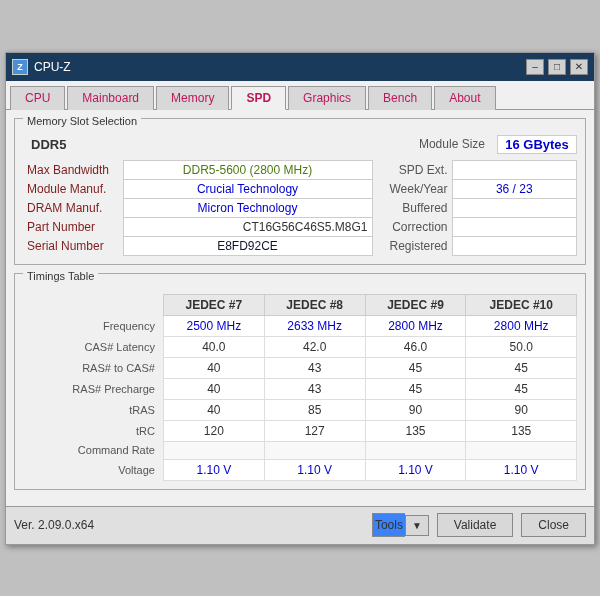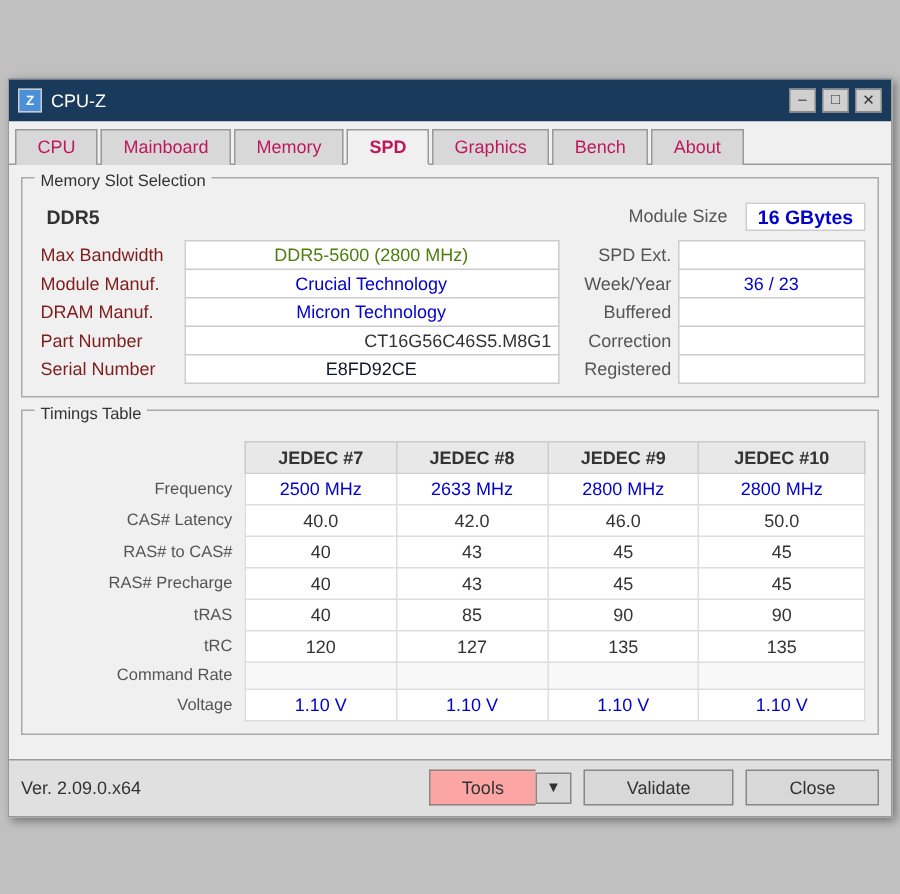--- a/index.html
+++ b/index.html
@@ -246,33 +246,33 @@
     }
     .status-version {
       font-size: 12px;
       color: #333;
       min-width: 120px;
     }
     .status-spacer { flex: 1; }
     .status-btn {
       background: #d8d8d8;
       border: 1px solid #888;
-      padding: 4px 28px;
+      padding: 4px 16px;
       font-size: 12px;
       cursor: pointer;
       color: #333;
     }
     .tools-wrapper {
       display: flex;
       align-items: center;
     }
     .tools-btn {
-      background: #fca5a5;
+      background: #3b82f6;
       border: 1px solid #888;
-      padding: 4px 21px;
+      padding: 4px 2px;
       font-size: 12px;
       cursor: pointer;
       color: #333;
       border-right: none;
     }
     .tools-arrow {
       background: #d8d8d8;
       border: 1px solid #888;
       padding: 4px 6px;
       font-size: 10px;

